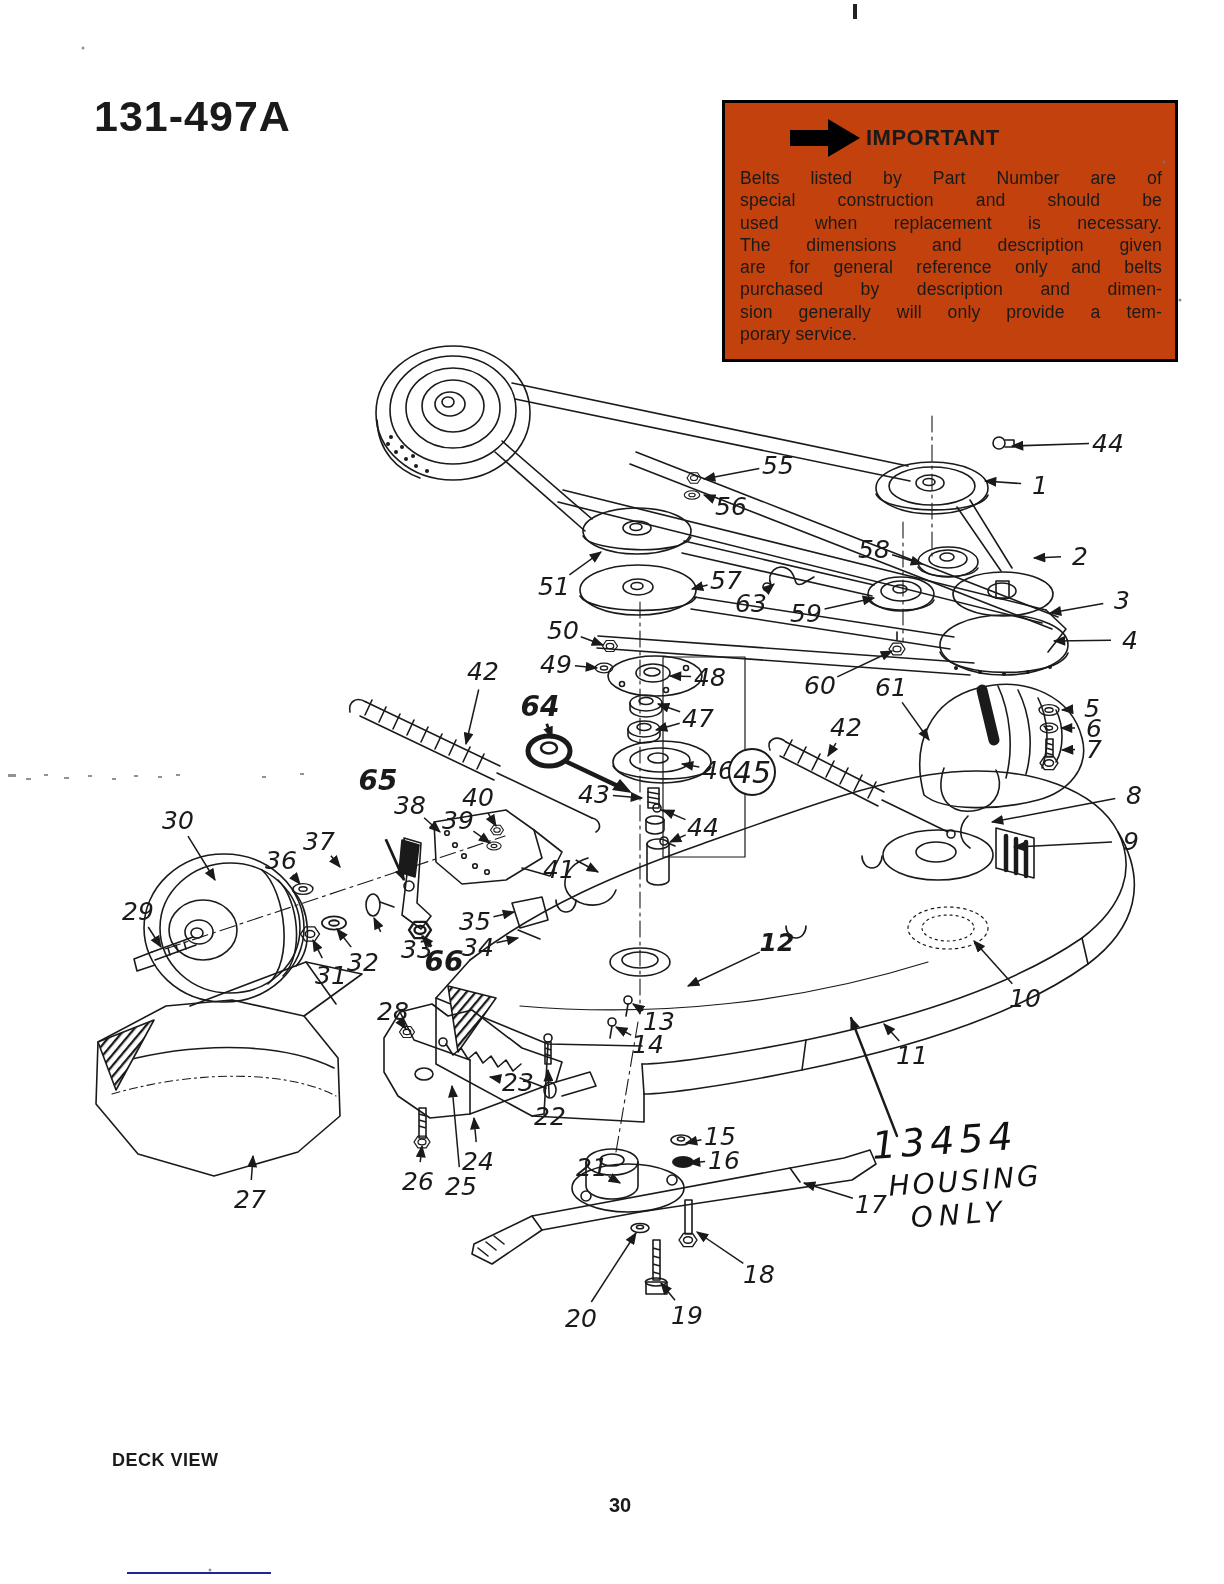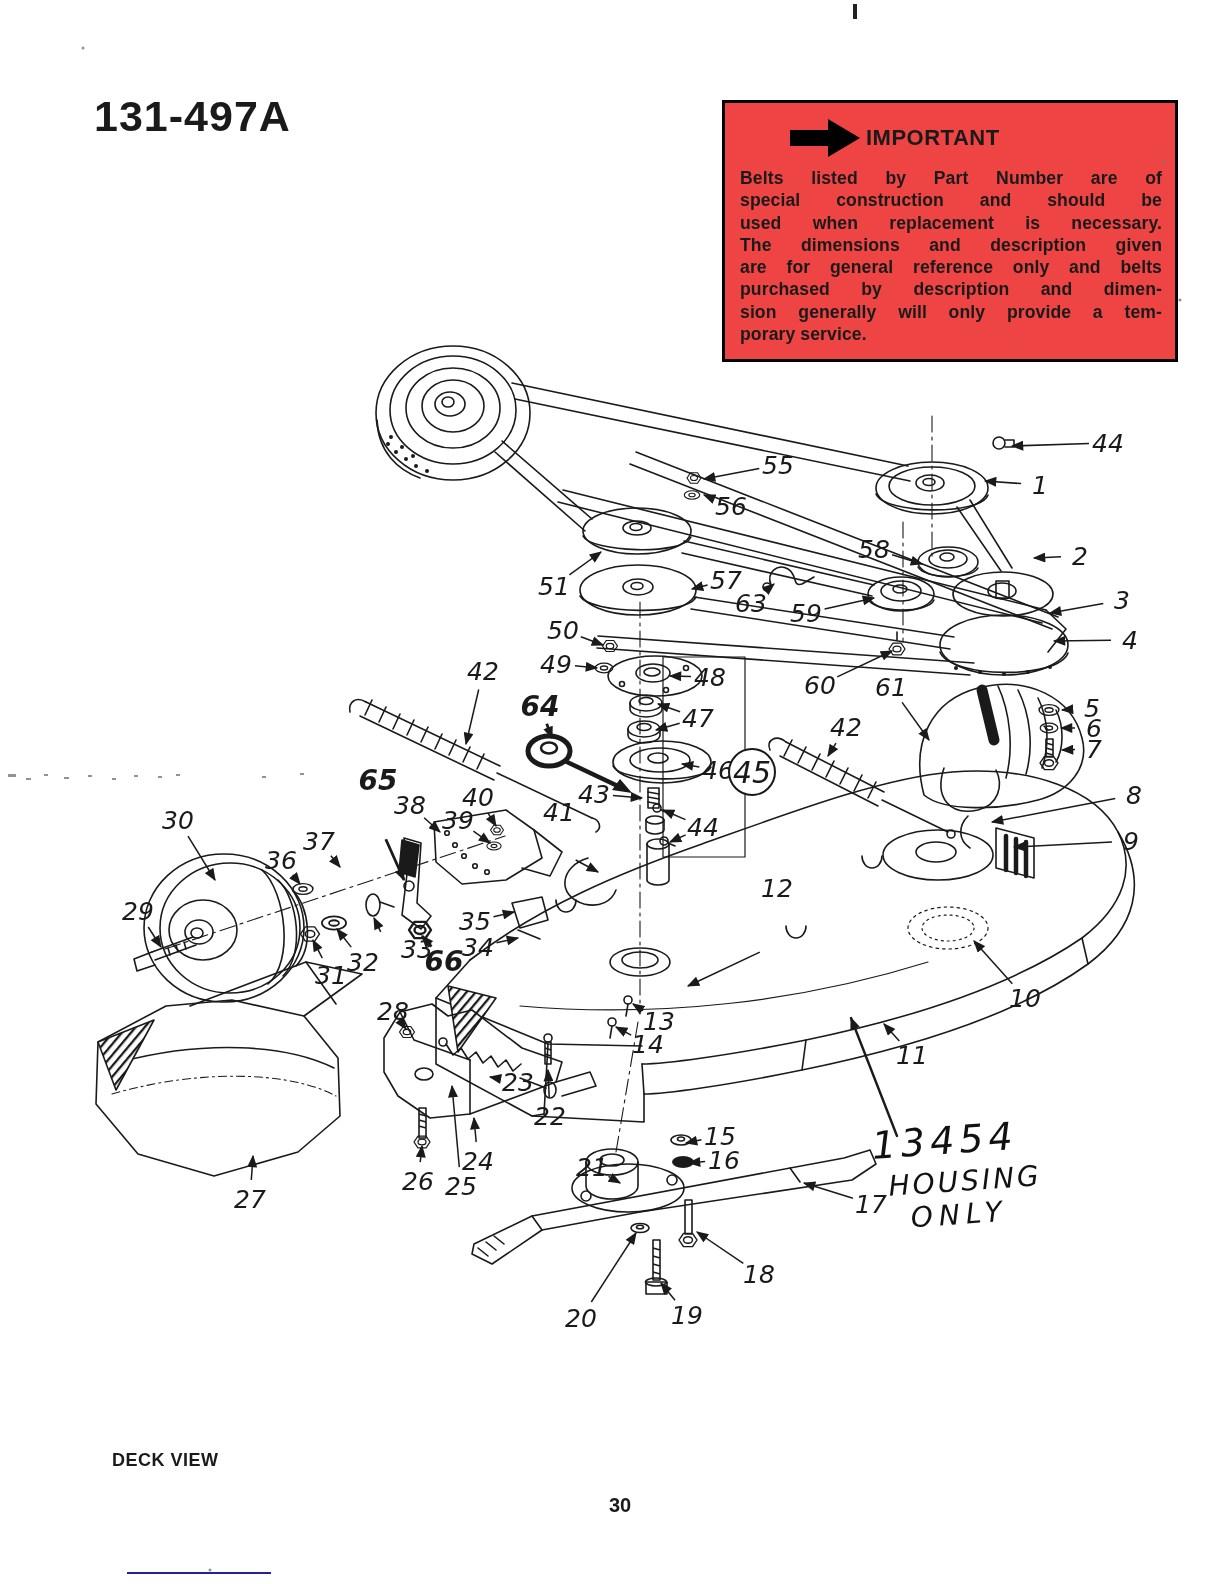--- a/index.html
+++ b/index.html
@@ -2,25 +2,25 @@
 <html><head>
 <meta charset="utf-8">
 <style>
   html,body{margin:0;padding:0;background:#888;}
   .page{position:relative;width:1224px;height:1584px;background:#ffffff;margin:0 auto;
         font-family:"Liberation Sans",sans-serif;color:#1a1a1a;overflow:hidden;}
   .top-tick{position:absolute;left:853px;top:4px;width:4px;height:15px;background:#222;}
   .model{position:absolute;left:94px;top:92px;font-size:43px;font-weight:bold;margin:0;
          font-family:"Liberation Sans",sans-serif;letter-spacing:1px;}
   .notice{position:absolute;left:722px;top:100px;width:456px;height:262px;border:3px solid #000;
-          box-sizing:border-box;padding:8px 13px 0 15px;background:#ef4444;}
+          box-sizing:border-box;padding:8px 13px 0 15px;background:#c2410c;}
   .notice-head{display:flex;align-items:center;margin:6px 0 8px 48px;}
   .arrow-icon{display:inline-block;line-height:0;margin-right:4px;}
   .notice-title{font-size:22px;font-weight:bold;letter-spacing:0.5px;}
-  .notice-body .nline{font-size:17.6px;font-weight:bold;line-height:22.3px;
+  .notice-body .nline{font-size:17.6px;font-weight:normal;line-height:22.3px;
        text-align:justify;text-align-last:justify;letter-spacing:0.1px;white-space:nowrap2;}
   .notice-body .nlast{text-align-last:left;}
   .diagram{position:absolute;left:0;top:0;width:1032px;height:1584px;}
   .diagram svg{position:absolute;left:0;top:0;}
   .callout{position:absolute;transform:translate(-50%,-50%);font-family:"DejaVu Sans",sans-serif;
            font-style:italic;font-size:25px;color:#1a1a1a;white-space:nowrap;z-index:3;}
   .callout.bold{font-weight:bold;font-size:28px;}
   .callout.circled{width:44px;height:44px;border:2.5px solid #1a1a1a;border-radius:50%;
            background:#fff;display:flex;align-items:center;justify-content:center;font-size:30px;}
   .handwritten{position:absolute;left:874px;top:1118px;transform:rotate(-4deg);
@@ -457,28 +457,28 @@
         <div class="callout" style="left: 594px; top: 794px;">43</div>
         <div class="callout" style="left: 703px; top: 827px;">44</div>
         <div class="callout" style="left: 478px; top: 797px;">40</div>
         <div class="callout" style="left: 458px; top: 820px;">39</div>
         <div class="callout" style="left: 410px; top: 805px;">38</div>
         <div class="callout bold" style="left: 378px; top: 780px;">65</div>
         <div class="callout" style="left: 319px; top: 841px;">37</div>
         <div class="callout" style="left: 281px; top: 860px;">36</div>
         <div class="callout" style="left: 178px; top: 820px;">30</div>
         <div class="callout" style="left: 138px; top: 911px;">29</div>
-        <div class="callout" style="left: 559px; top: 812px;">41</div>
+        <div class="callout" style="left: 559px; top: 869px;">41</div>
         <div class="callout" style="left: 475px; top: 921px;">35</div>
         <div class="callout" style="left: 478px; top: 947px;">34</div>
         <div class="callout" style="left: 389px; top: 949px; margin-left: 28px;">33</div>
         <div class="callout" style="left: 363px; top: 962px;">32</div>
         <div class="callout" style="left: 331px; top: 975px;">31</div>
         <div class="callout bold" style="left: 444px; top: 961px;">66</div>
-        <div class="callout" style="left: 777px; top: 888px;">12</div>
+        <div class="callout" style="left: 777px; top: 942px; font-weight: bold;">12</div>
         <div class="callout" style="left: 659px; top: 1021px;">13</div>
         <div class="callout" style="left: 648px; top: 1044px;">14</div>
         <div class="callout" style="left: 1025px; top: 998px;">10</div>
         <div class="callout" style="left: 912px; top: 1055px;">11</div>
         <div class="callout" style="left: 393px; top: 1011px;">28</div>
         <div class="callout" style="left: 518px; top: 1082px;">23</div>
         <div class="callout" style="left: 550px; top: 1116px;">22</div>
         <div class="callout" style="left: 478px; top: 1161px;">24</div>
         <div class="callout" style="left: 461px; top: 1186px;">25</div>
         <div class="callout" style="left: 418px; top: 1181px;">26</div>

